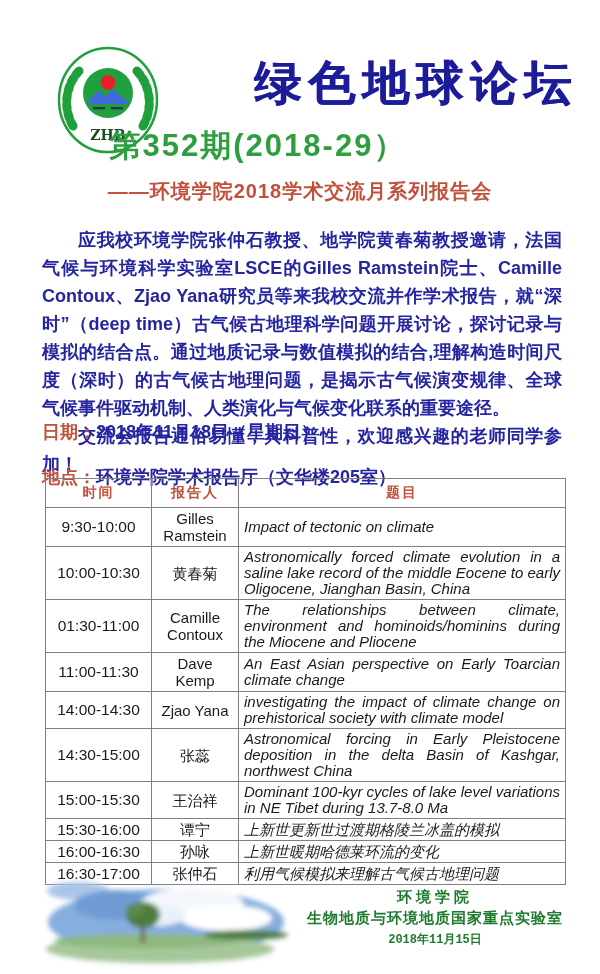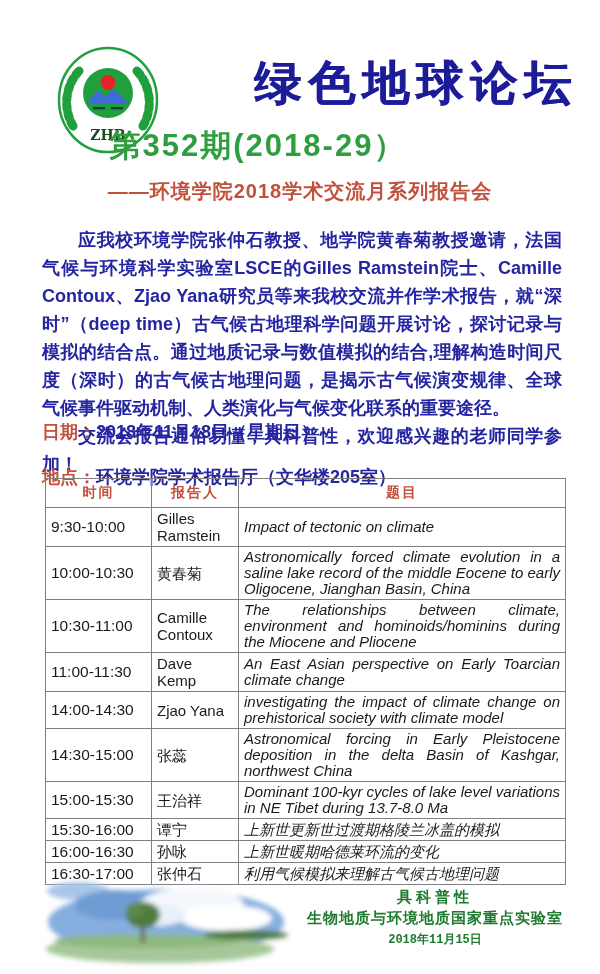--- a/index.html
+++ b/index.html
@@ -49,21 +49,21 @@
     border-collapse:collapse; table-layout:fixed;
   }
   .sched th, .sched td { border:1px solid #808080; vertical-align:middle; }
   .sched col.c-time    { width:106px; }
   .sched col.c-speaker { width:87px;  }
   .sched col.c-title   { width:327px; }
   .sched th {
     color:#c2503a; font-size:14px; font-weight:bold;
     text-align:center; padding:5px 2px; letter-spacing:2px;
   }
-  .sched td { font-size:15px; color:#1a1a1a; padding:2px 5px; line-height:16px; }
+  .sched td { font-size:15px; color:#1a1a1a; padding:2px 5px; line-height:16px;text-align:center; }
   .sched td.t-time    { font-size:15.5px; }
   .sched td.t-speaker { line-height:17px; }
   .sched td.t-title   { text-align:justify;font-style:italic; }
 
   
   .footer-img { position:absolute; left:20px; top:874px; width:278px; height:98px; }
   .footer-text {
     position:absolute; left:290px; top:886px; width:290px; text-align:center;
     color:#1e7a2e; font-weight:bold;
   }
@@ -127,21 +127,21 @@
         <td class="t-time">9:30-10:00</td>
         <td class="t-speaker">Gilles Ramstein</td>
         <td class="t-title">Impact of tectonic on climate</td>
       </tr>
       <tr>
         <td class="t-time">10:00-10:30</td>
         <td class="t-speaker">黄春菊</td>
         <td class="t-title">Astronomically forced climate evolution in a saline lake record of the middle Eocene to early Oligocene, Jianghan Basin, China</td>
       </tr>
       <tr>
-        <td class="t-time">10:30-11:00</td>
+        <td class="t-time">01:30-11:00</td>
         <td class="t-speaker">Camille Contoux</td>
         <td class="t-title">The relationships between climate, environment and hominoids/hominins during the Miocene and Pliocene</td>
       </tr>
       <tr>
         <td class="t-time">11:00-11:30</td>
         <td class="t-speaker">Dave Kemp</td>
         <td class="t-title">An East Asian perspective on Early Toarcian climate change</td>
       </tr>
       <tr>
         <td class="t-time">14:00-14:30</td>
@@ -194,18 +194,18 @@
         <ellipse cx="126" cy="67" rx="92" ry="7" fill="#8db87f"></ellipse>
         <ellipse cx="226" cy="61" rx="42" ry="5" fill="#4e7a40"></ellipse>
         <rect x="121" y="45" width="3.5" height="24" fill="#6b5136"></rect>
         <ellipse cx="123" cy="41" rx="17" ry="13" fill="#4f7c3e"></ellipse>
         <ellipse cx="115" cy="36" rx="9" ry="7" fill="#5d8a49"></ellipse>
       </g>
     </svg>
   </div>
 
   <div class="footer-text">
-    <div class="l1">具科普性</div>
+    <div class="l1">环境学院</div>
     <div class="l2">生物地质与环境地质国家重点实验室</div>
     <div class="l3">2018年11月15日</div>
   </div>
 
 </div>
 
 </body></html>

